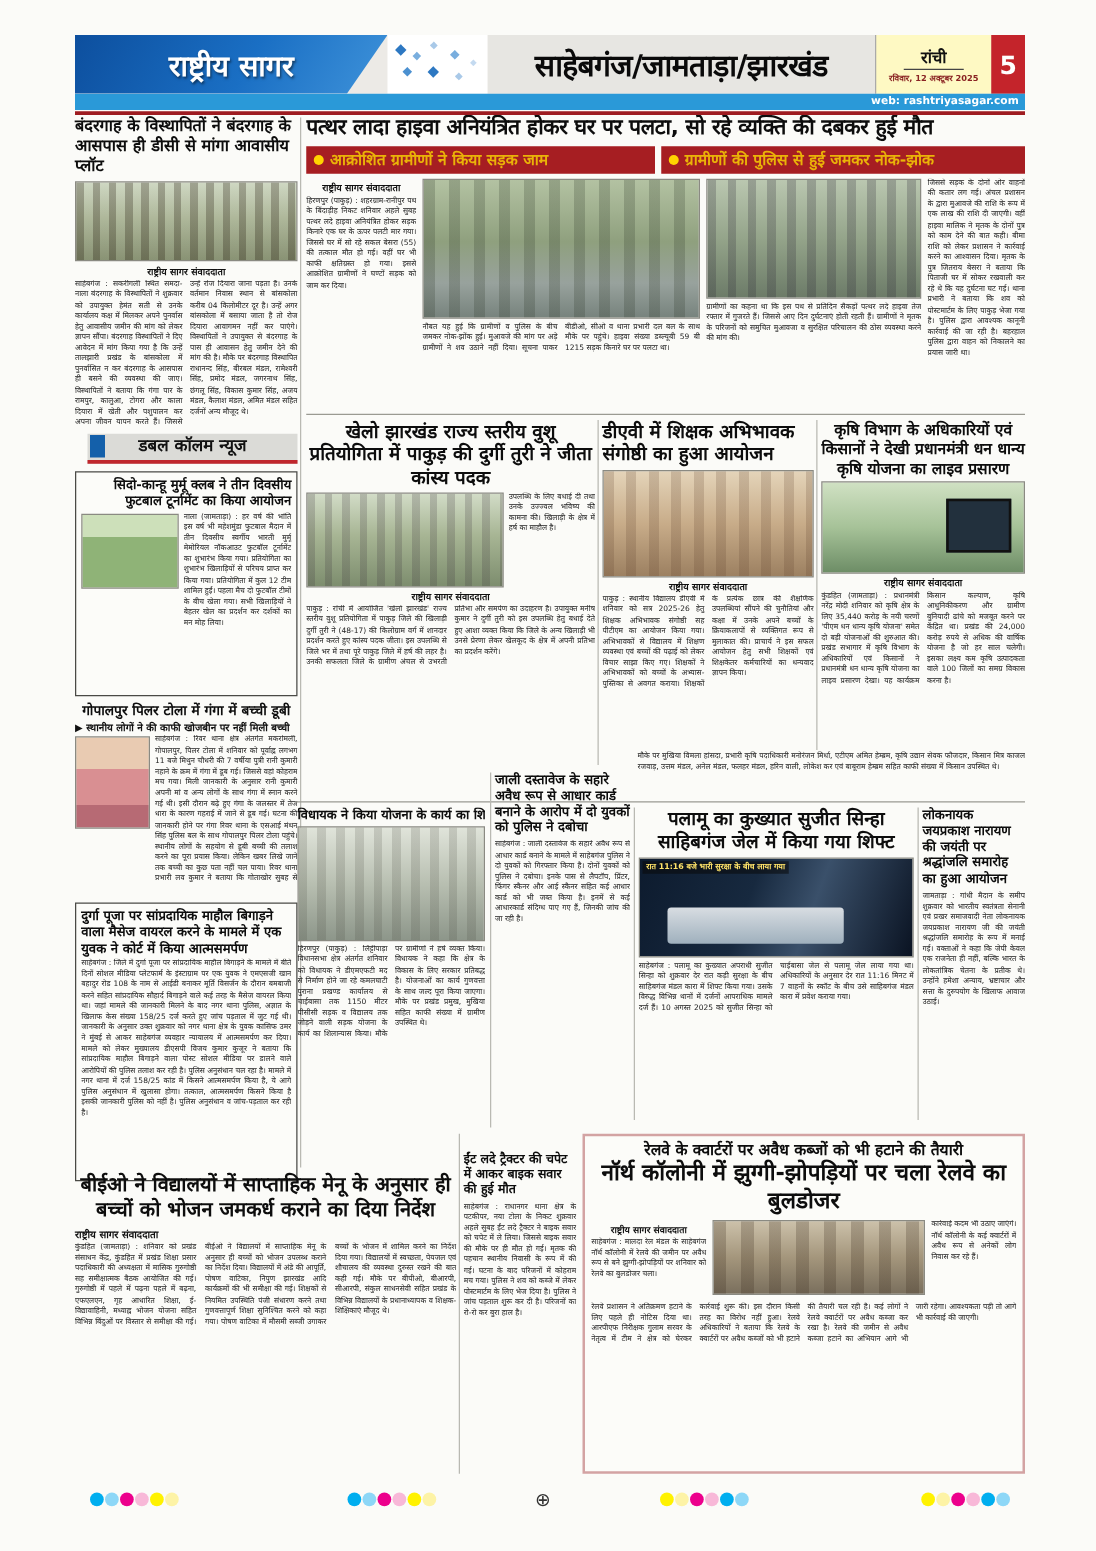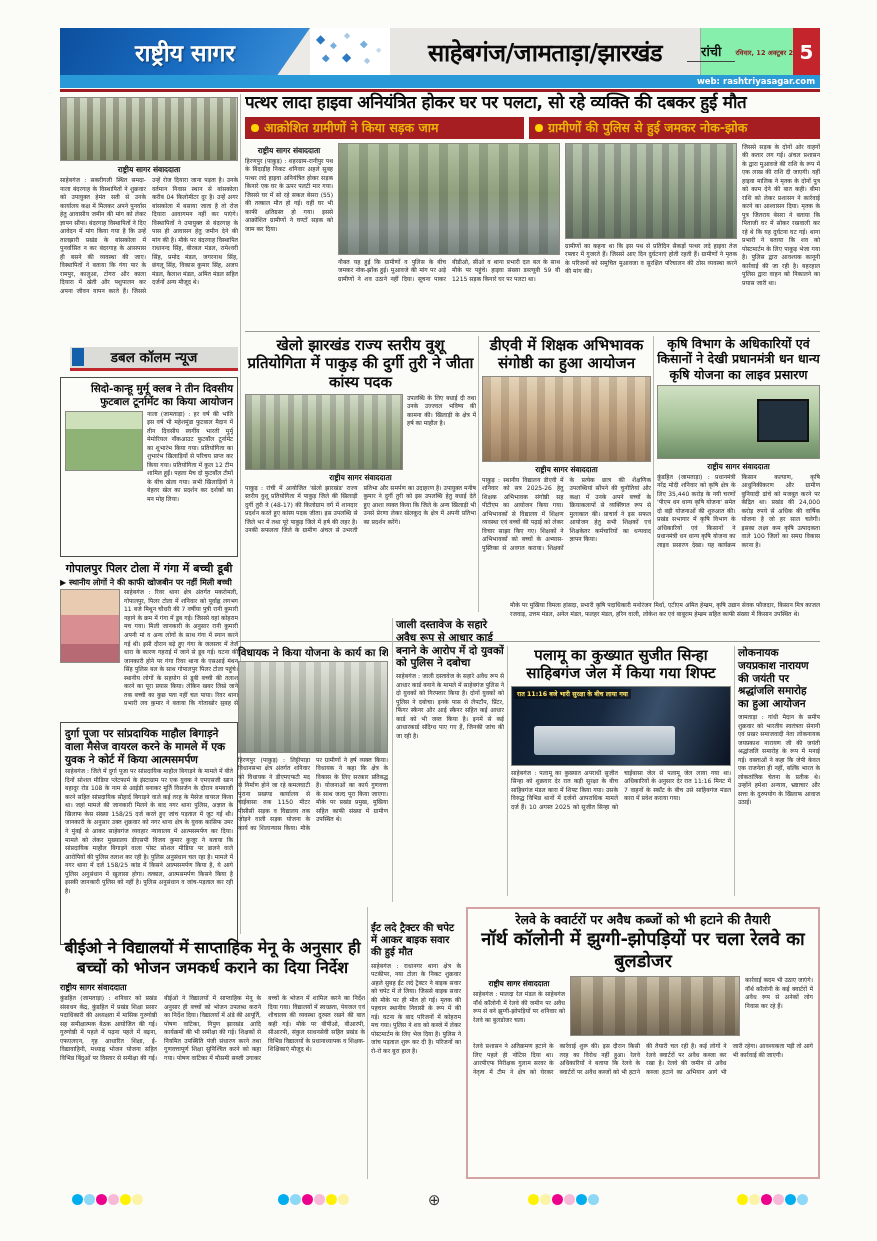--- a/index.html
+++ b/index.html
@@ -7,21 +7,21 @@
         font-family:"DejaVu Sans",sans-serif;overflow:hidden;color:#111;}
   
   .masthead{position:absolute;left:60px;top:28px;width:760px;height:47px;display:flex;background:#eceae6;}
   .logo{width:250px;background:linear-gradient(120deg,#0d4f9e 0%,#1a6fc4 55%,#3f93da 100%);
         clip-path:polygon(0 0,100% 0,87% 100%,0 100%);display:flex;align-items:center;justify-content:center;
         color:#fff;font-weight:800;font-size:23px;text-shadow:1px 1px 2px rgba(0,0,0,.5);z-index:2;}
   .deco{width:80px;position:relative;background:#fff;}
   .deco span{position:absolute;color:#6aa7dd;}
   .title-band{flex:1;background:#e7e6e2;display:flex;align-items:center;justify-content:center;
         font-weight:800;font-size:24px;letter-spacing:-0.5px;color:#0a0a0a;}
-  .dateline{width:92px;background:#86efac;border-left:1px solid #aaa;display:flex;flex-direction:row;
+  .dateline{width:92px;background:#fef9c3;border-left:1px solid #aaa;display:flex;flex-direction:column;
         align-items:center;justify-content:center;}
   .dateline .city{font-size:13px;font-weight:800;border-bottom:1px solid #444;padding:0 14px 1px;}
   .dateline .date{font-size:6.6px;font-weight:700;color:#8a2323;margin-top:2px;white-space:nowrap;}
   .pageno{width:27px;background:#c4242b;color:#fff;display:flex;align-items:center;justify-content:center;
         font-size:20px;font-weight:800;}
   .webbar{position:absolute;left:60px;top:75px;width:760px;height:13px;background:#2a99d8;
         color:#fff;font-size:8.5px;font-weight:700;text-align:right;line-height:13px;padding-right:5px;box-sizing:border-box;}
   .redline{position:absolute;left:60px;top:89px;width:760px;height:3px;background:#9e1c21;}
   
   .abs{position:absolute;}
@@ -84,20 +84,21 @@
     <div class="dateline">
       <div class="city">रांची</div>
       <div class="date">रविवार, 12 अक्टूबर 2025</div>
     </div>
     <div class="pageno">5</div>
   </div>
   <div class="webbar">web: rashtriyasagar.com</div>
   <div class="redline"></div>
 
   <div class="abs" style="left:60px;top:94px;width:178px;">
+    <div class="hl" style="font-size:13px;">बंदरगाह के विस्थापितों ने बंदरगाह के आसपास ही डीसी से मांगा आवासीय प्लॉट</div>
     <div class="ph ph-crowd" style="height:64px;margin:3px 0;"></div>
     <div class="byline">राष्ट्रीय सागर संवाददाता</div>
     <div class="body-sm cols2" style="height:142px;">साहेबगंज : सकरीगली स्थित समदा-नाला बंदरगाह के विस्थापितों ने शुक्रवार को उपायुक्त हेमंत सती से उनके कार्यालय कक्ष में मिलकर अपने पुनर्वास हेतु आवासीय जमीन की मांग को लेकर ज्ञापन सौंपा। बंदरगाह विस्थापितों ने दिए आवेदन में मांग किया गया है कि उन्हें तालझारी प्रखंड के बांसकोला में पुनर्वासित न कर बंदरगाह के आसपास ही बसने की व्यवस्था की जाए। विस्थापितों ने बताया कि गंगा पार के रामपुर, कालुआ, टोगरा और काला दियारा में खेती और पशुपालन कर अपना जीवन यापन करते हैं। जिससे उन्हें रोज दियारा जाना पड़ता है। उनके वर्तमान निवास स्थान से बांसकोला करीब 04 किलोमीटर दूर है। उन्हें अगर बांसकोला में बसाया जाता है तो रोज दियारा आवागमन नहीं कर पाएंगे। विस्थापितों ने उपायुक्त से बंदरगाह के पास ही आवासन हेतु जमीन देने की मांग की है। मौके पर बंदरगाह विस्थापित राधानन्द सिंह, बीरबल मंडल, रामेश्वरी सिंह, प्रमोद मंडल, जगरनाथ सिंह, छंगलू सिंह, विकास कुमार सिंह, अजय मंडल, कैलाश मंडल, अमित मंडल सहित दर्जनों अन्य मौजूद थे।</div>
   </div>
   <div class="vline" style="left:240px;top:94px;height:840px;"></div>
 
   <div class="abs" style="left:245px;top:92px;width:575px;">
     <div class="hl" style="font-size:17px;white-space:nowrap;overflow:hidden;letter-spacing:-0.3px;">पत्थर लादा हाइवा अनियंत्रित होकर घर पर पलटा, सो रहे व्यक्ति की दबकर हुई मौत</div>
     <div style="display:flex;gap:5px;margin-top:4px;">
       <div class="redbar" style="width:48.5%;font-size:12.5px;">
@@ -134,21 +135,21 @@
     <div style="display:flex;gap:4px;margin-top:3px;">
       <div class="ph ph-event" style="width:158px;height:76px;flex:0 0 auto;"></div>
       <div class="body-sm" style="flex:1;height:76px;">उपलब्धि के लिए बधाई दी तथा उनके उज्ज्वल भविष्य की कामना की। खिलाड़ी के क्षेत्र में हर्ष का माहौल है।</div>
     </div>
     <div class="byline">राष्ट्रीय सागर संवाददाता</div>
     <div class="body-sm cols2" style="height:150px;">पाकुड़ : रांची में आयोजित 'खेलो झारखंड' राज्य स्तरीय वुशू प्रतियोगिता में पाकुड़ जिले की खिलाड़ी दुर्गी तुरी ने (48-17) की किलोग्राम वर्ग में शानदार प्रदर्शन करते हुए कांस्य पदक जीता। इस उपलब्धि से जिले भर में तथा पूरे पाकुड़ जिले में हर्ष की लहर है। उनकी सफलता जिले के ग्रामीण अंचल से उभरती प्रतिभा और समर्पण का उदाहरण है। उपायुक्त मनीष कुमार ने दुर्गी तुरी को इस उपलब्धि हेतु बधाई देते हुए आशा व्यक्त किया कि जिले के अन्य खिलाड़ी भी उनसे प्रेरणा लेकर खेलकूद के क्षेत्र में अपनी प्रतिभा का प्रदर्शन करेंगे।</div>
   </div>
   <div class="vline" style="left:478px;top:336px;height:276px;"></div>
 
   <div class="abs" style="left:482px;top:336px;width:169px;">
-    <div class="hl" style="font-size:15px;text-align:center;">डीएवी में शिक्षक अभिभावक संगोष्ठी का हुआ आयोजन</div>
+    <div class="hl" style="font-size:15px;text-align:left;">डीएवी में शिक्षक अभिभावक संगोष्ठी का हुआ आयोजन</div>
     <div class="ph ph-class" style="height:86px;margin-top:3px;"></div>
     <div class="byline">राष्ट्रीय सागर संवाददाता</div>
     <div class="body-sm cols2" style="height:132px;">पाकुड़ : स्थानीय विद्यालय डीएवी में शनिवार को सत्र 2025-26 हेतु शिक्षक अभिभावक संगोष्ठी सह पीटीएम का आयोजन किया गया। अभिभावकों से विद्यालय में शिक्षण व्यवस्था एवं बच्चों की पढ़ाई को लेकर विचार साझा किए गए। शिक्षकों ने अभिभावकों को बच्चों के अभ्यास-पुस्तिका से अवगत कराया। शिक्षकों के प्रत्येक छात्र की शैक्षणिक उपलब्धियां सौंपने की चुनौतियां और कक्षा में उनके अपने बच्चों के क्रियाकलापों से व्यक्तिगत रूप से मुलाकात की। प्राचार्य ने इस सफल आयोजन हेतु सभी शिक्षकों एवं शिक्षकेतर कर्मचारियों का धन्यवाद ज्ञापन किया।</div>
   </div>
   <div class="vline" style="left:653px;top:336px;height:264px;"></div>
 
   <div class="abs" style="left:657px;top:336px;width:163px;">
     <div class="hl" style="font-size:12.5px;text-align:center;">कृषि विभाग के अधिकारियों एवं किसानों ने देखी प्रधानमंत्री धन धान्य कृषि योजना का लाइव प्रसारण</div>
     <div class="ph ph-tv" style="height:74px;margin-top:3px;"></div>
     <div class="byline">राष्ट्रीय सागर संवाददाता</div>

